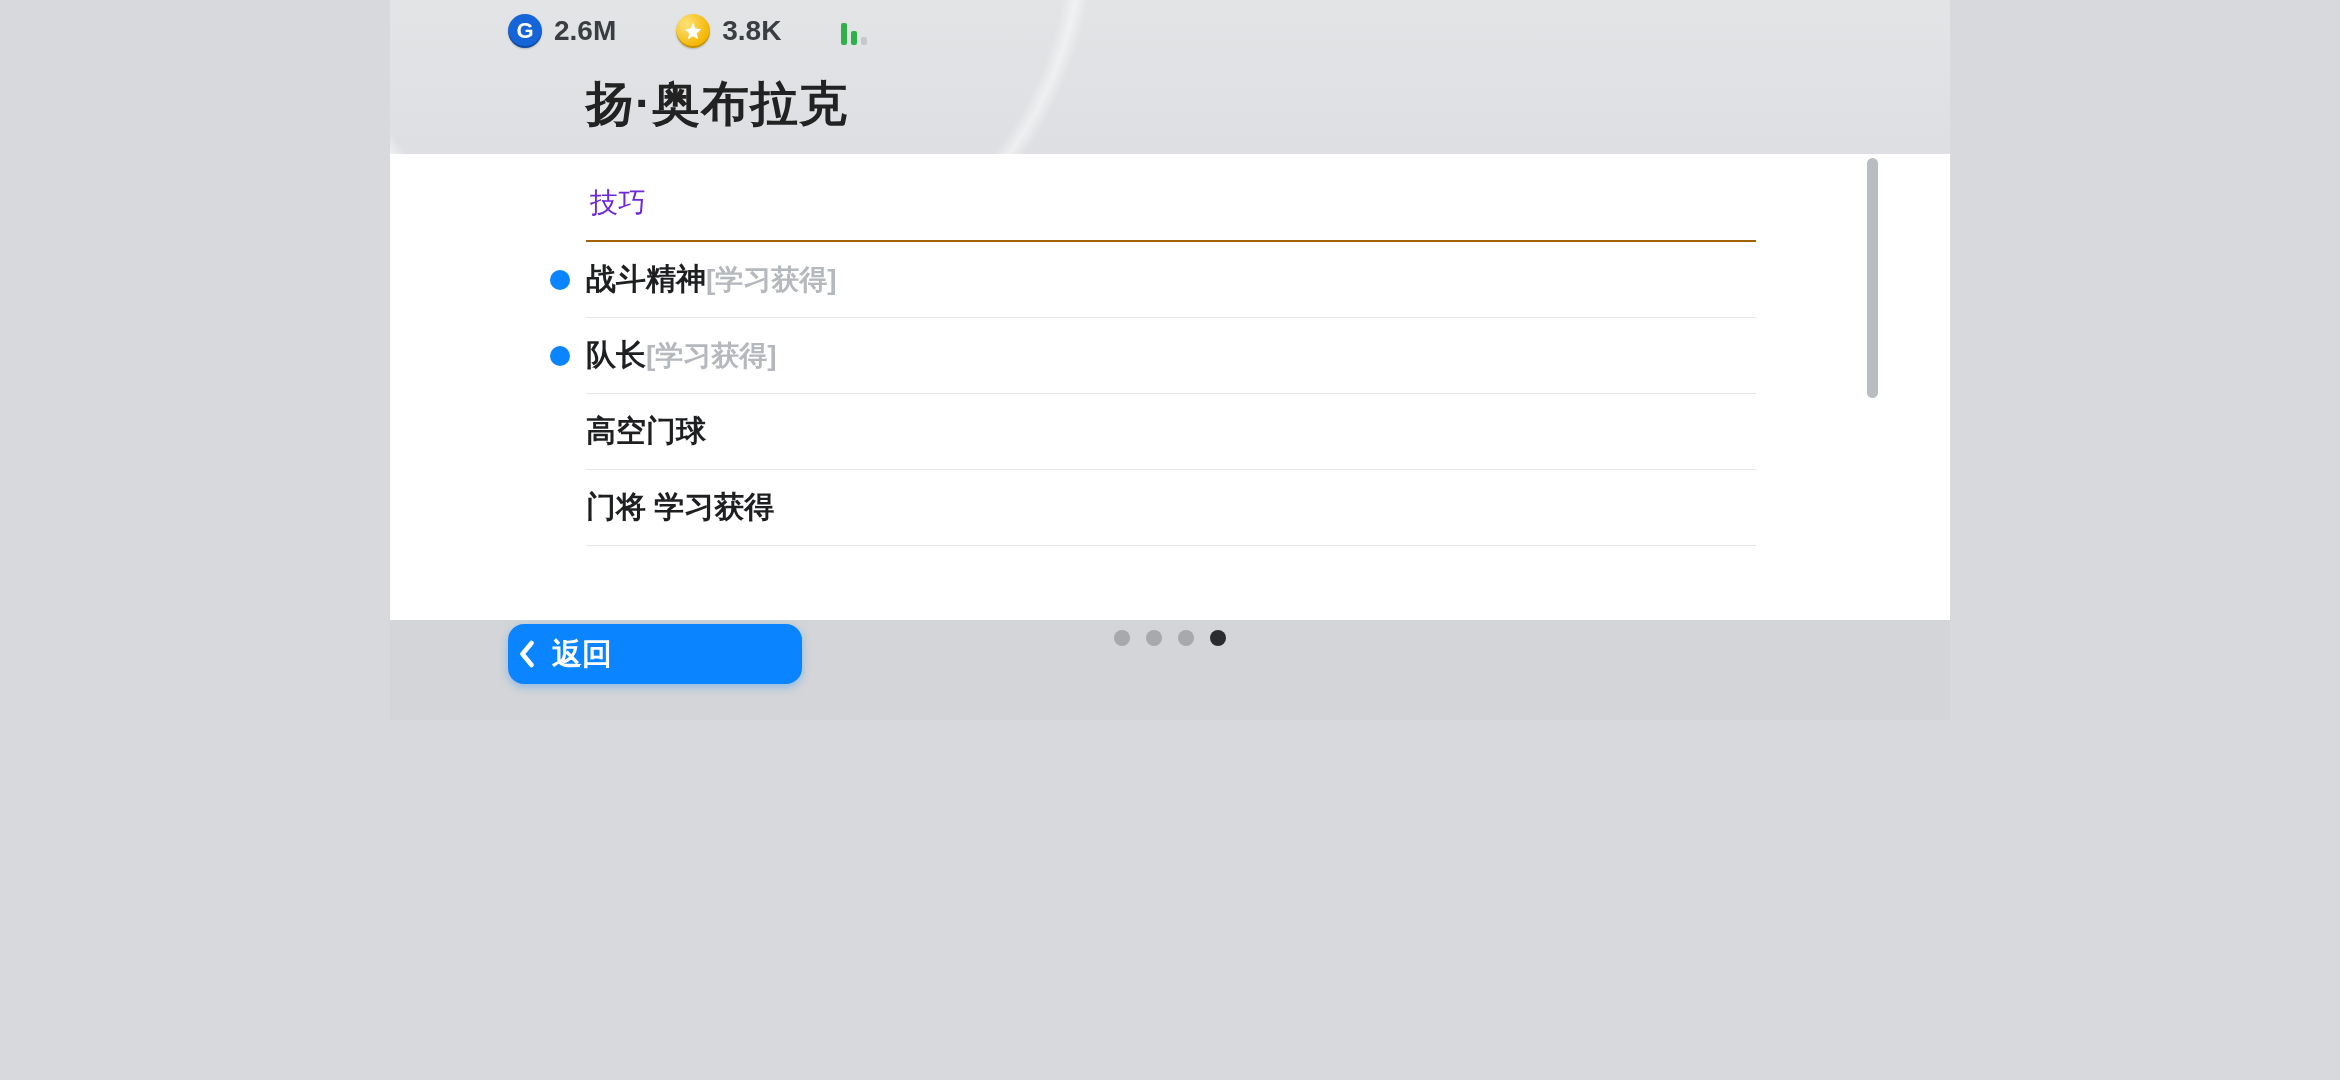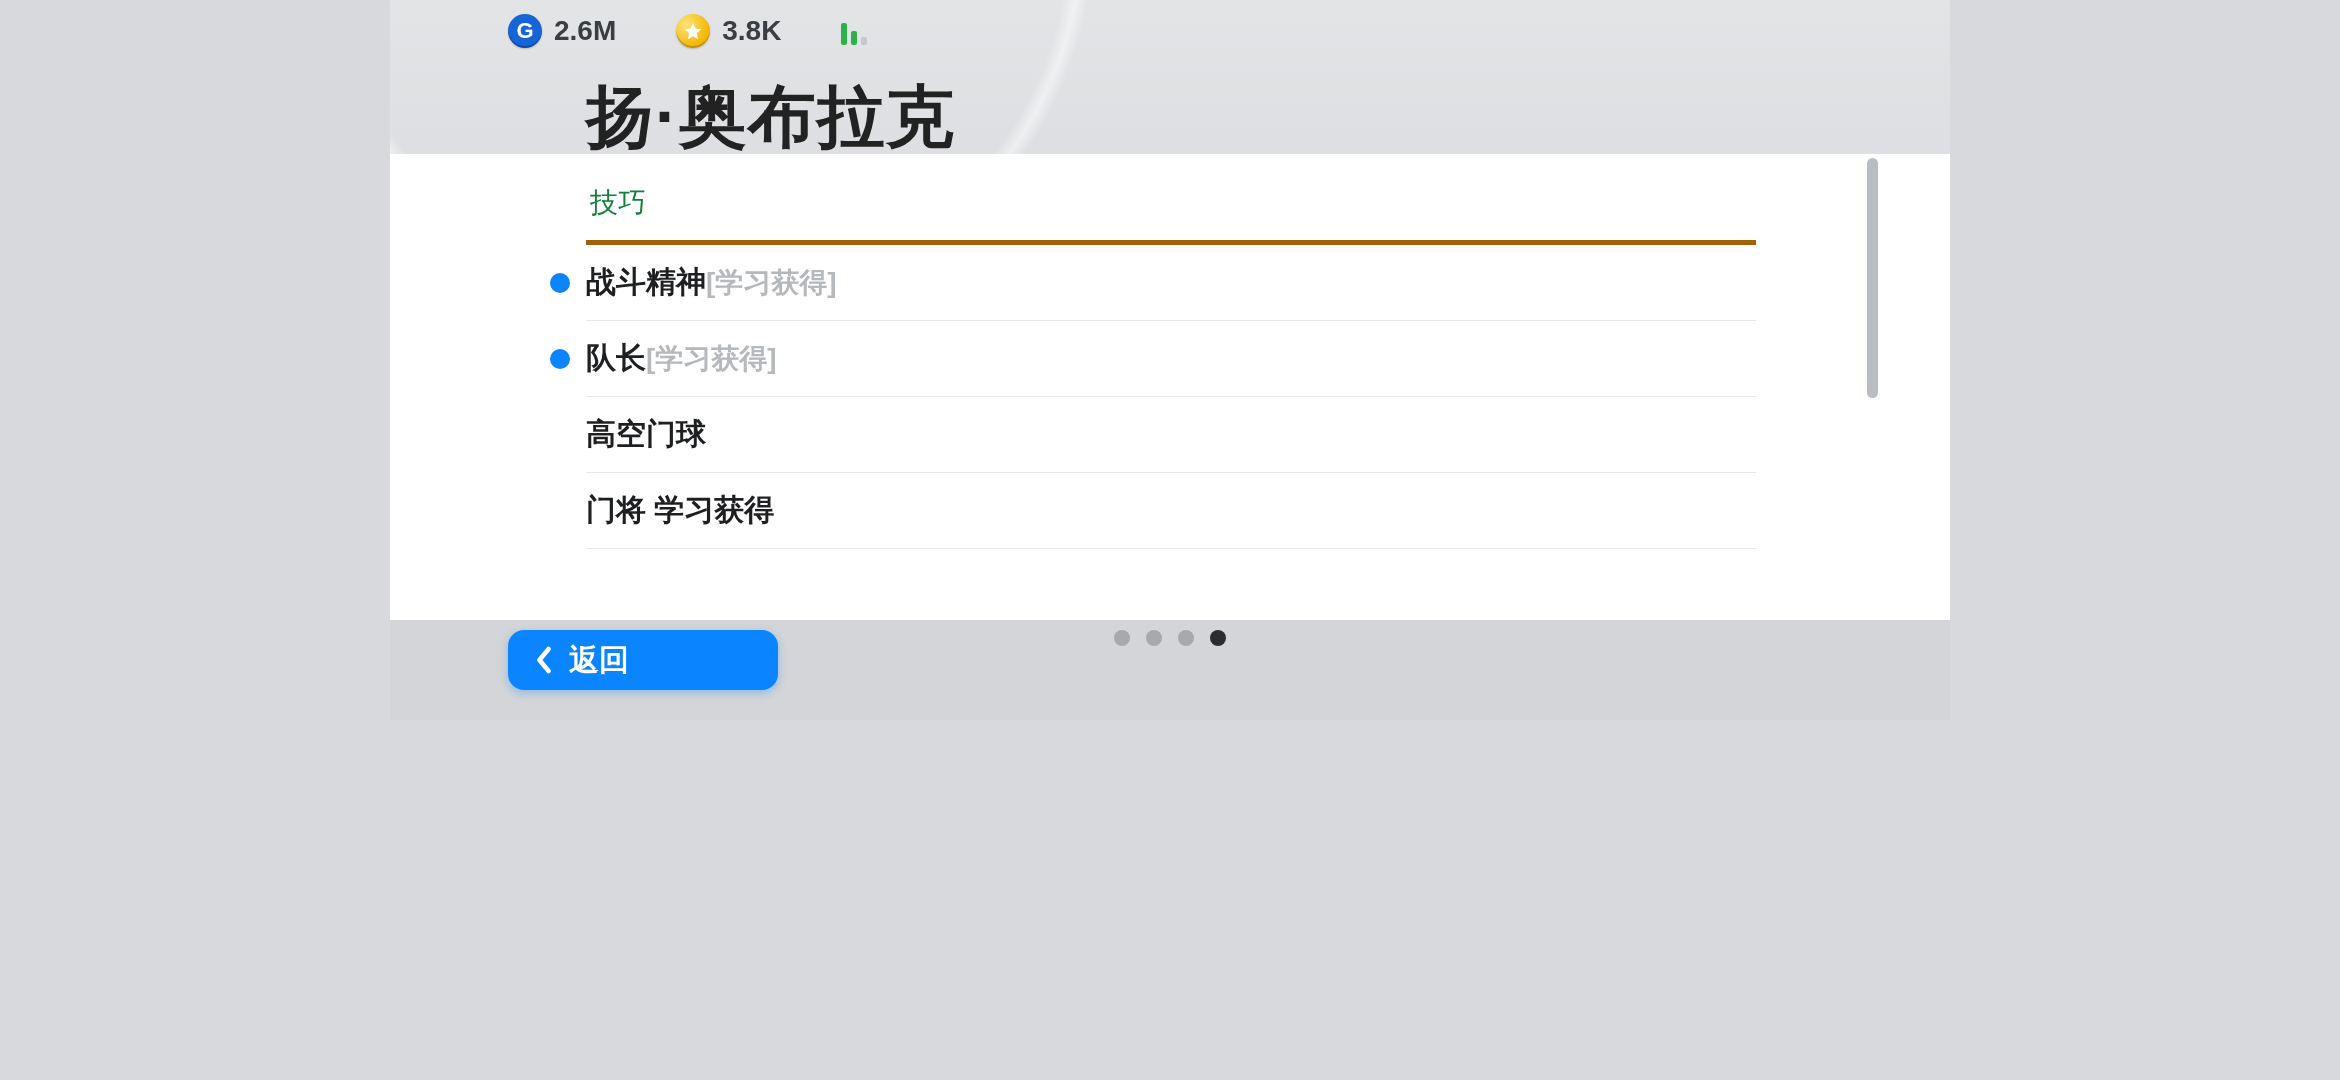--- a/index.html
+++ b/index.html
@@ -67,21 +67,21 @@
     display: flex; align-items: flex-end; gap: 4px; height: 28px;
   }
   .signal span { width: 6px; border-radius: 2px; }
   .signal .b1 { height: 22px; background: #2db24a; }
   .signal .b2 { height: 14px; background: #2db24a; }
   .signal .b3 { height: 8px;  background: #c5c8cc; }
 
   .player-name {
     position: absolute;
     left: 196px; top: 72px;
-    font-size: 68px;
+    font-size: 48px;
     font-weight: 800;
     color: #222;
     letter-spacing: 1px;
   }
 
   
   .panel-wrap {
     position: relative;
     height: 466px;
   }
@@ -94,24 +94,24 @@
     padding-right: 90px;
   }
   .scroll-thumb {
     position: absolute;
     right: 72px; top: 4px;
     width: 11px; height: 240px;
     background: #b9bcc0;
     border-radius: 6px;
   }
   .section-title {
-    color: #15803d;
+    color: #6d28d9;
     font-size: 28px;
     padding: 30px 0 18px 4px;
-    border-bottom: 5px solid #a16207;
+    border-bottom: 2px solid #a16207;
     width: 1170px;
   }
   .row {
     display: flex;
     align-items: center;
     justify-content: flex-start;
     width: 1170px;
     height: 76px;
     border-bottom: 1px solid #e6e7ea;
     font-size: 30px;
@@ -133,26 +133,26 @@
   }
 
   
   .footer {
     position: relative;
     height: 100px;
     background: #d3d5d8;
   }
   .back-btn {
     position: absolute;
-    left: 118px; top: 10px;
-    width: 270px; height: 60px;
+    left: 118px; top: 4px;
+    width: 294px; height: 60px;
     background: #0a84ff;
     border-radius: 16px;
     display: flex; align-items: center;
-    padding-left: 25px;
+    padding-left: 8px;
     box-shadow: 0 3px 8px rgba(10,132,255,.35);
     cursor: pointer;
   }
   .back-btn svg { width: 22px; height: 30px; fill: none; stroke: #fff; stroke-width: 5; stroke-linecap: round; stroke-linejoin: round; }
   .back-btn span { color: #fff; font-size: 30px; font-weight: 600; margin-left: 14px; }
 
   .pager {
     position: absolute;
     left: 50%; top: 10px;
     transform: translateX(-50%);

